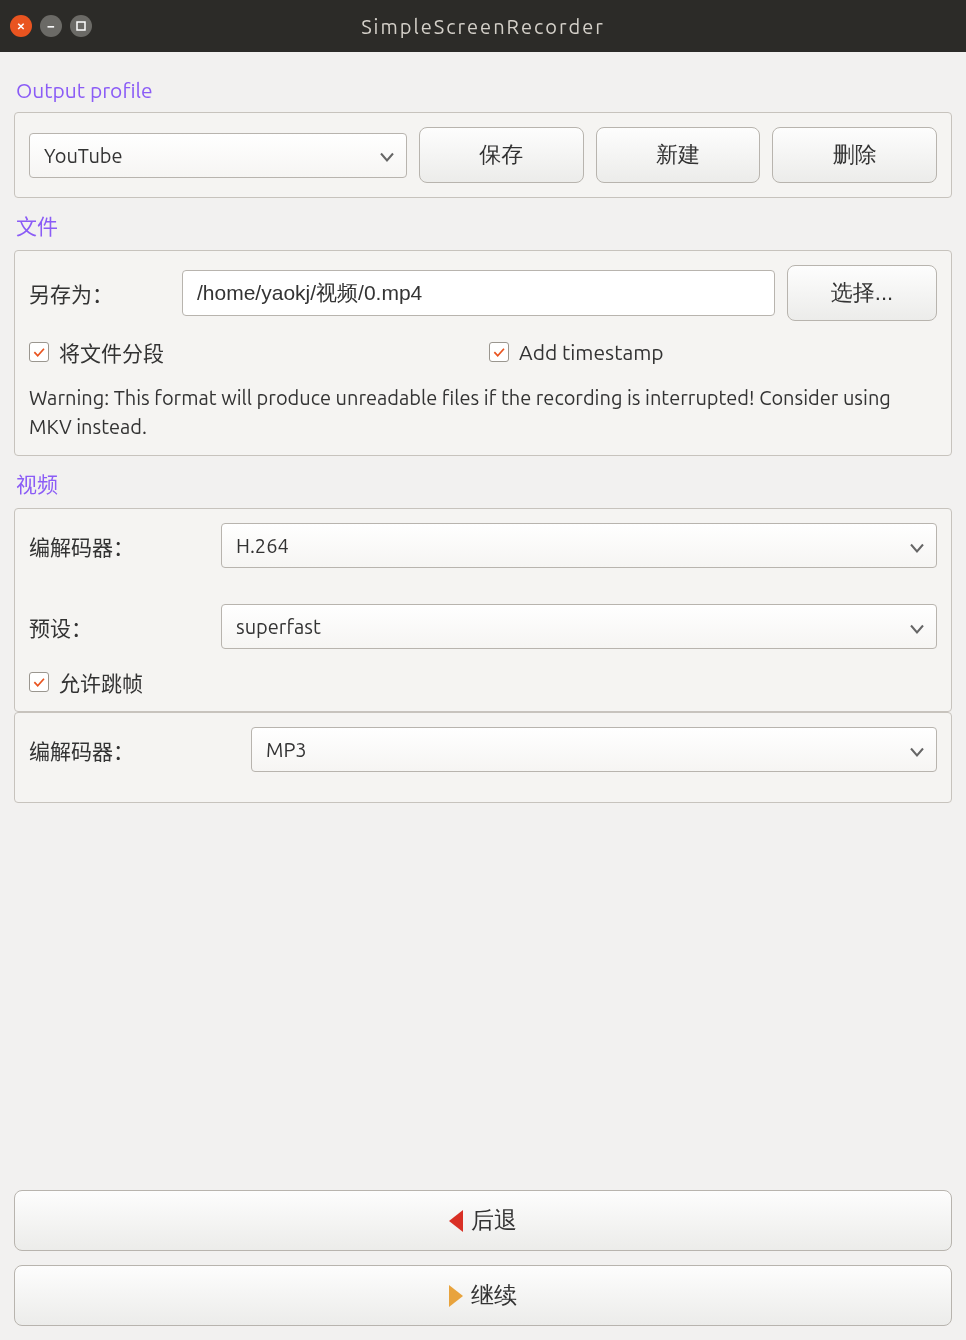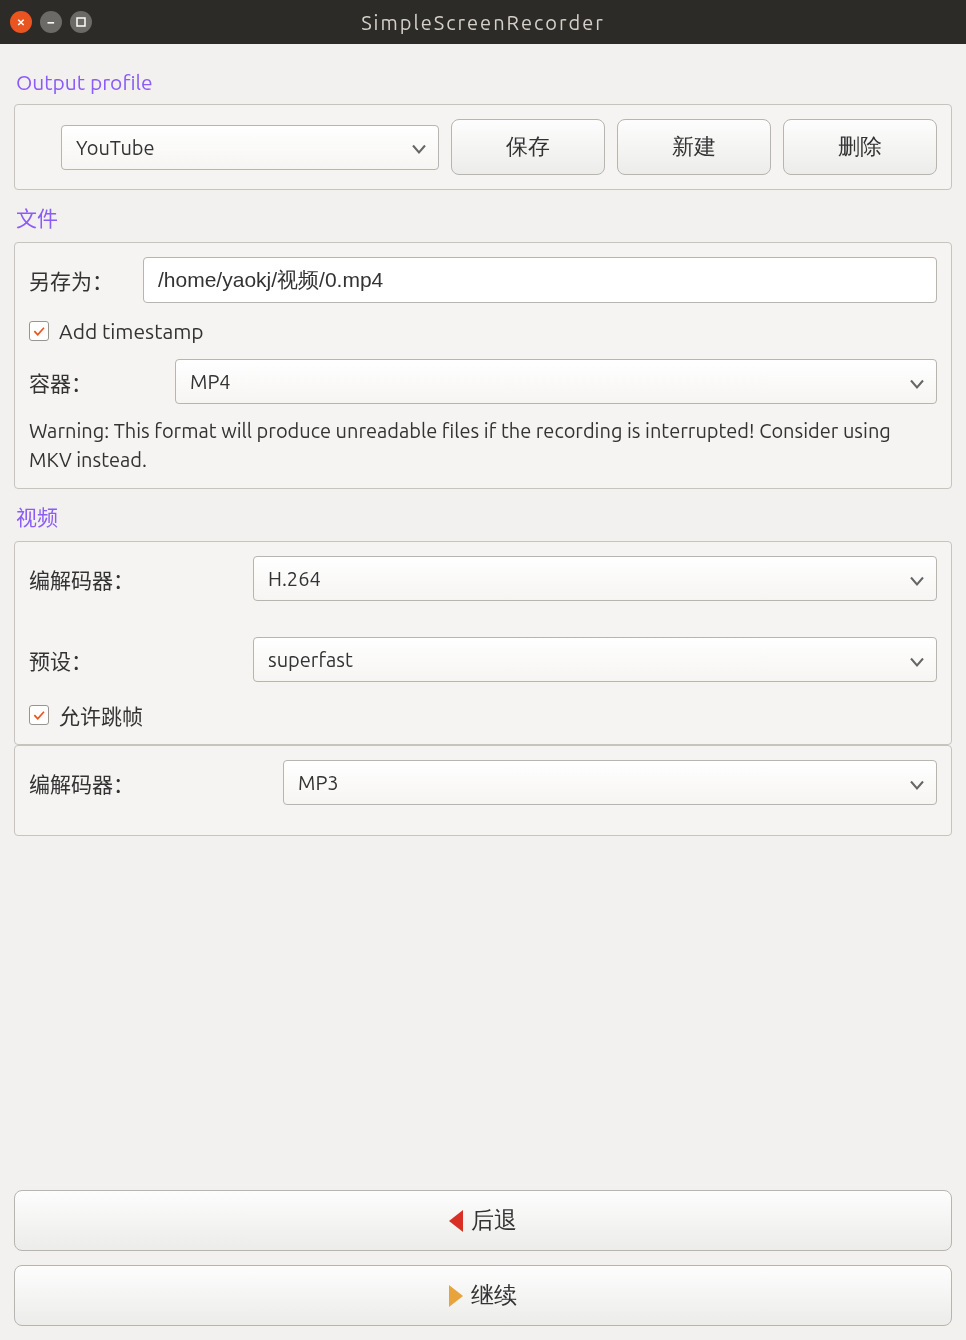--- a/index.html
+++ b/index.html
@@ -6,21 +6,21 @@
 body {
   font-family: "Ubuntu", "Noto Sans CJK SC", sans-serif;
   background: #f2f1f0;
   width: 966px;
   height: 1340px;
   overflow: hidden;
   font-size: 19px;
 }
 .titlebar {
   background: #2c2b28;
-  height: 44px;
+  height: 52px;
   display: flex;
   align-items: center;
   padding: 0 10px;
   position: relative;
 }
 .window-controls {
   display: flex;
   gap: 8px;
   align-items: center;
 }
@@ -183,21 +183,21 @@
   justify-content:center;
   gap:8px;
 }
 .arrow-left,.arrow-right{
   width:0;height:0;
   border-top:11px solid transparent;
   border-bottom:11px solid transparent;
 }
 .arrow-left{border-right:14px solid #d93025;}
 .arrow-right{border-left:14px solid #e8a33d;}
-.combo-wrap{position:relative;flex:1;margin-left:32px;}
+.combo-wrap{position:relative;flex:1;}
 .combo-wrap.fullw{flex:1;}
 .label-col{font-size:21px;color:#333;white-space:nowrap;}
 </style>
 </head>
 <body>
 
 <div class="titlebar">
   <div class="window-controls">
     <div class="winbtn close"></div>
     <div class="winbtn min"></div>
@@ -226,38 +226,32 @@
       <button class="btn">保存</button>
       <button class="btn">新建</button>
       <button class="btn">删除</button>
     </div>
   </div>
 
   <div class="section-label">文件</div>
   <div class="panel">
     <div class="row" style="margin-bottom:16px">
       <span class="label-col" style="width:102px">另存为：</span>
-      <input type="text" style="flex: 1 1 0%;" value="/home/yaokj/视频/0.mp4">
+      <input type="text" style="flex: 1 1 0%; margin-left: 39px;" value="/home/yaokj/视频/0.mp4">
+      <button class="btn" style="flex:0 0 150px">选择...</button>
     </div>
     <div class="row" style="margin-bottom:16px">
+      <label class="checkbox" style="flex:1">
+        <span class="box checked"></span>
+        <span>将文件分段</span>
+      </label>
       <label class="checkbox" style="flex:1">
         <span class="box checked"></span>
         <span>Add timestamp</span>
       </label>
-    </div>
-    <div class="row">
-      <span class="label-col" style="width:102px">容器：</span>
-      <div class="combo-wrap fullw">
-        <div class="combo">
-          <span>MP4</span>
-          <span class="chev"><svg viewBox="0 0 14 10">
-                <path d="M1 1 L7 8 L13 1" fill="none" stroke="#666" stroke-width="2"></path>
-              </svg></span>
-        </div>
-      </div>
     </div>
     <div class="warning">Warning: This format will produce unreadable files if the recording is interrupted! Consider using MKV instead.</div>
   </div>
 
   <div class="section-label">视频</div>
   <div class="panel">
     <div class="row" style="margin-bottom:18px">
       <span class="label-col" style="width:180px">编解码器：</span>
       <div class="combo-wrap fullw">
         <div class="combo">

